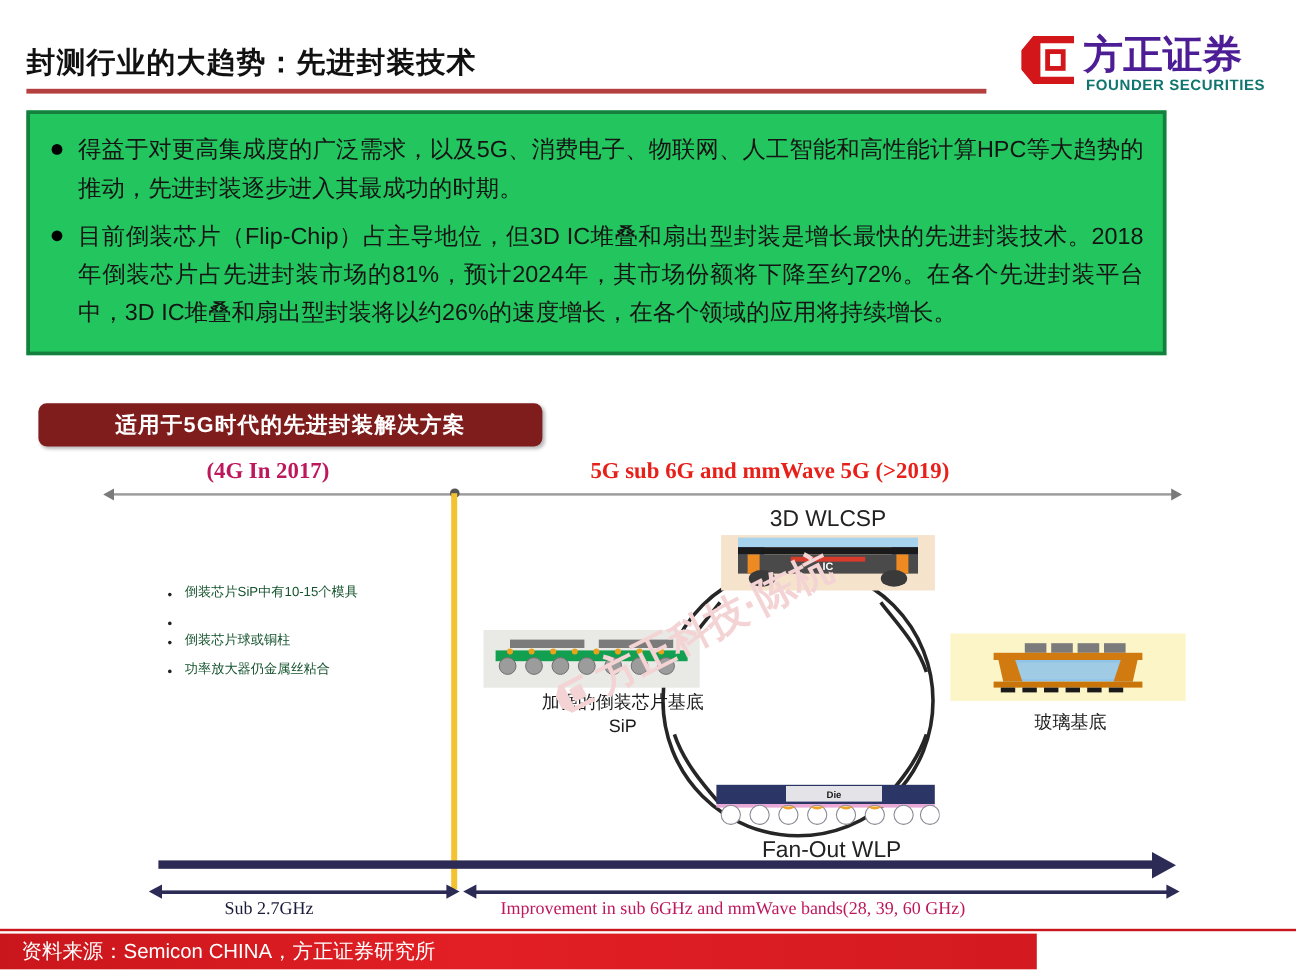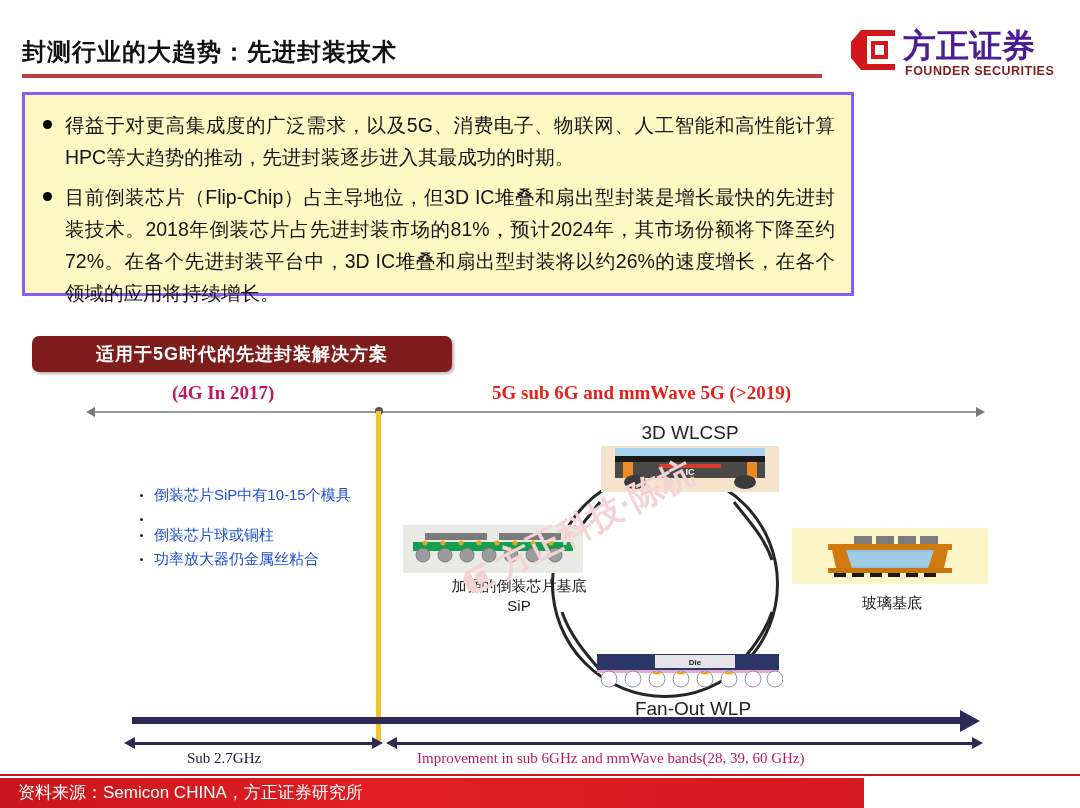--- a/index.html
+++ b/index.html
@@ -26,28 +26,28 @@
     position:absolute;left:0;top:2px;width:44px;height:40px;
   }
   #logo-cn{
     position:absolute;left:52px;top:-4px;
     font-size:33px;font-weight:bold;color:#4c1d95;
     letter-spacing:0px;white-space:nowrap;
     font-family:"Liberation Sans","DejaVu Sans",sans-serif;
   }
   #logo-en{
     position:absolute;left:54px;top:36px;
-    font-size:12.5px;font-weight:bold;color:#7f1d1d;
+    font-size:12.5px;font-weight:bold;color:#0f766e;
     letter-spacing:0.5px;white-space:nowrap;
   }
 
   
   #textbox{
-    position:absolute;left:22px;top:92px;width:832px;height:204px;
-    border:3px solid #8b5cf6;background:#fef9c3;box-sizing:border-box;
+    position:absolute;left:22px;top:92px;width:950px;height:204px;
+    border:3px solid #15803d;background:#22c55e;box-sizing:border-box;
   }
   .bullet-row{
     position:relative;display:flex;align-items:flex-start;
     margin:0 16px 0 18px;
   }
   .bullet-dot{
     flex:0 0 auto;width:9px;height:9px;border-radius:50%;
     background:#000;margin-top:11px;margin-right:13px;
   }
   .bullet-text{
@@ -108,21 +108,21 @@
     background:#f2c230;
   }
 
   
   #left-list{position:absolute;left:118px;top:104px;width:230px;}
   .mini-row{display:flex;align-items:flex-start;margin-bottom:3px;}
   .mini-dot{
     flex:0 0 auto;width:3px;height:3px;background:#222;border-radius:50%;
     margin-top:10px;margin-right:11px;
   }
-  .mini-text{font-size:15px;line-height:21px;color:#1d4ed8;}
+  .mini-text{font-size:11px;line-height:21px;color:#14532d;}
 
   
   #ring{
     position:absolute;left:529px;top:90px;width:222px;height:222px;
     border:3px solid #262626;border-radius:50%;
   }
 
   
   .pkg-caption{
     position:absolute;font-size:15px;line-height:20px;color:#1a1a1a;

